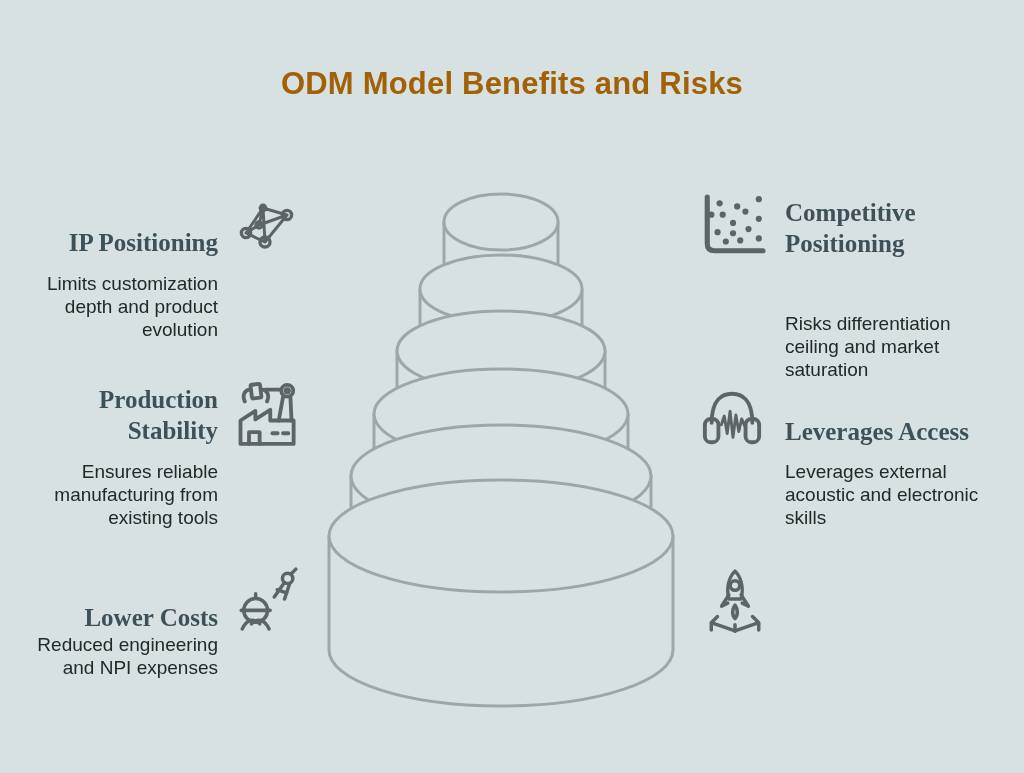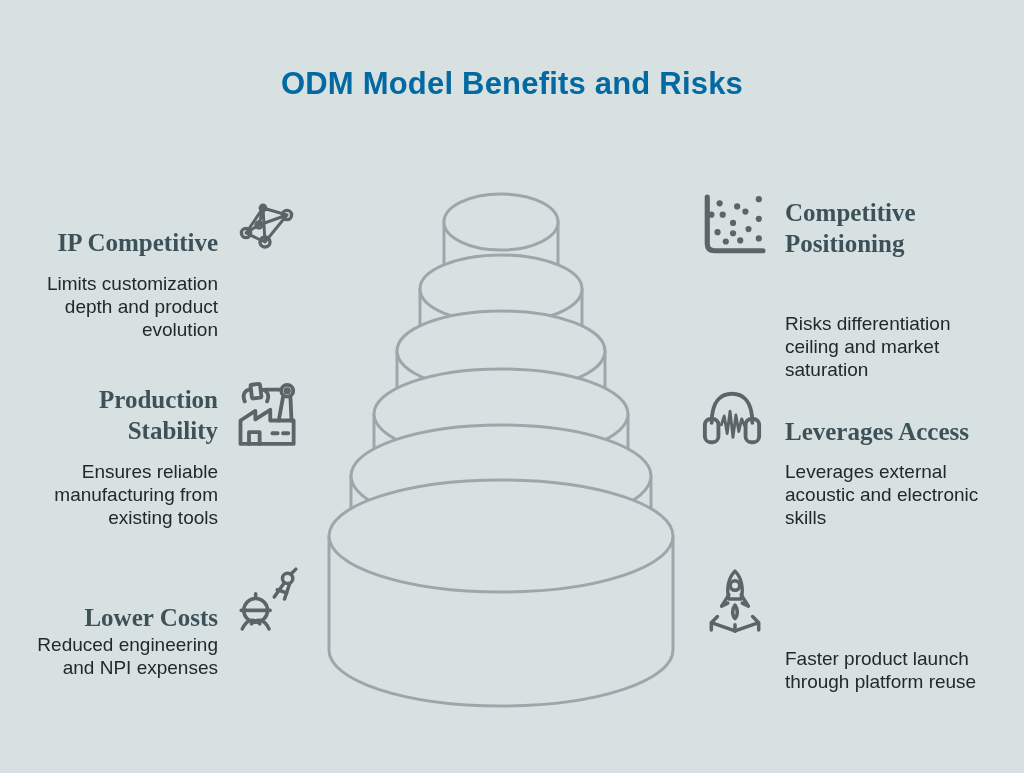--- a/index.html
+++ b/index.html
@@ -7,21 +7,21 @@
     position:relative;
     width:1024px;height:773px;
     background:#d8e1e2;
     font-family:"Liberation Sans", sans-serif;
     overflow:hidden;
   }
   .title{
     position:absolute;top:66px;left:0;width:1024px;
     text-align:center;
     font-size:31px;font-weight:700;
-    color:#0369a1;letter-spacing:0.2px;
+    color:#a16207;letter-spacing:0.2px;
     margin:0;
   }
   .heading{
     position:absolute;
     font-size:25px;font-weight:700;
     color:#3d5159;
     line-height:31px;
     white-space:pre-line;
     margin:0;
     font-family:Liberation Serif, serif;
@@ -83,21 +83,21 @@
         <path d="M27 10 L51 17 M27 10 L10 35 M27 10 L29 44 M27 10 L23 27
                  M51 17 L29 44 M51 17 L23 27 M10 35 L29 44 M10 35 L23 27"></path>
         <circle cx="51" cy="17" r="4.6" stroke-width="3.4"></circle>
         <circle cx="10" cy="35" r="4.6" stroke-width="3.4"></circle>
         <circle cx="29" cy="44" r="5" stroke-width="3.4"></circle>
         <circle cx="23" cy="27" r="3.2" stroke-width="3"></circle>
       </g>
       <circle class="ic-fill" cx="27" cy="10" r="4.4"></circle>
     </svg>
   </span>
-  <h2 class="heading left-text" id="h-l1">IP Competitive</h2>
+  <h2 class="heading left-text" id="h-l1">IP Positioning</h2>
   <p class="desc left-text" id="d-l1">Limits customization
 depth and product
 evolution</p>
 
   <span class="icon" id="i-l2">
     <svg viewBox="0 0 64 64">
       <g class="ic" stroke-width="3.6">
         <path d="M8 62 L8 40 L22 31 L22 39 L36 30 L36 40 L58 40 L58 62 Z"></path>
         <path d="M16 62 L16 51 L26 51 L26 62"></path>
         <path d="M38 52 L43 52 M48 52 L53 52"></path>
@@ -182,16 +182,14 @@
         <path d="M32 4 C38 10 40.5 20 38 31 L26 31 C23.5 20 26 10 32 4 Z"></path>
         <circle cx="32" cy="18" r="4.6"></circle>
         <path d="M26 27 L19 38 L25 35 M38 27 L45 38 L39 35"></path>
         <path d="M32 37 C35 41 35 47 32 50 C29 47 29 41 32 37 Z"></path>
         <path d="M32 62 L9 54 M9 54 L15 48 M9 54 L9 61"></path>
         <path d="M32 62 L55 54 M55 54 L49 48 M55 54 L55 61"></path>
         <path d="M32 62 L32 56"></path>
       </g>
     </svg>
   </span>
-  <p class="desc right-text" id="d-r3">Faster product launch
-through platform reuse</p>
 
 </div>
 
 </body></html>

